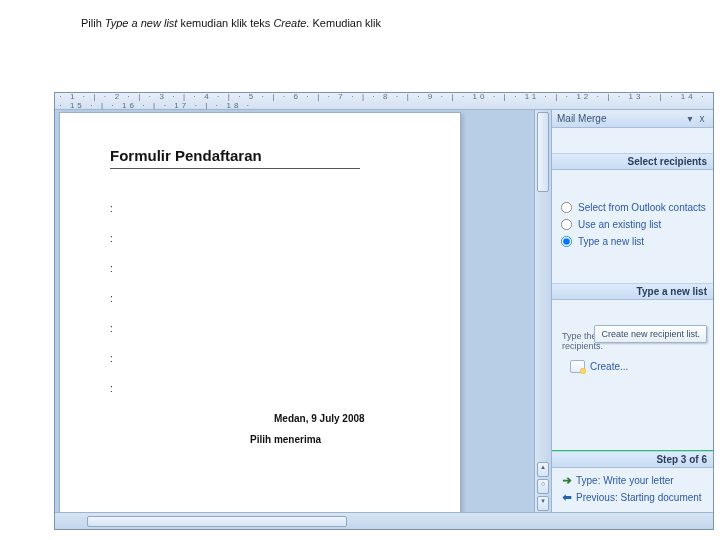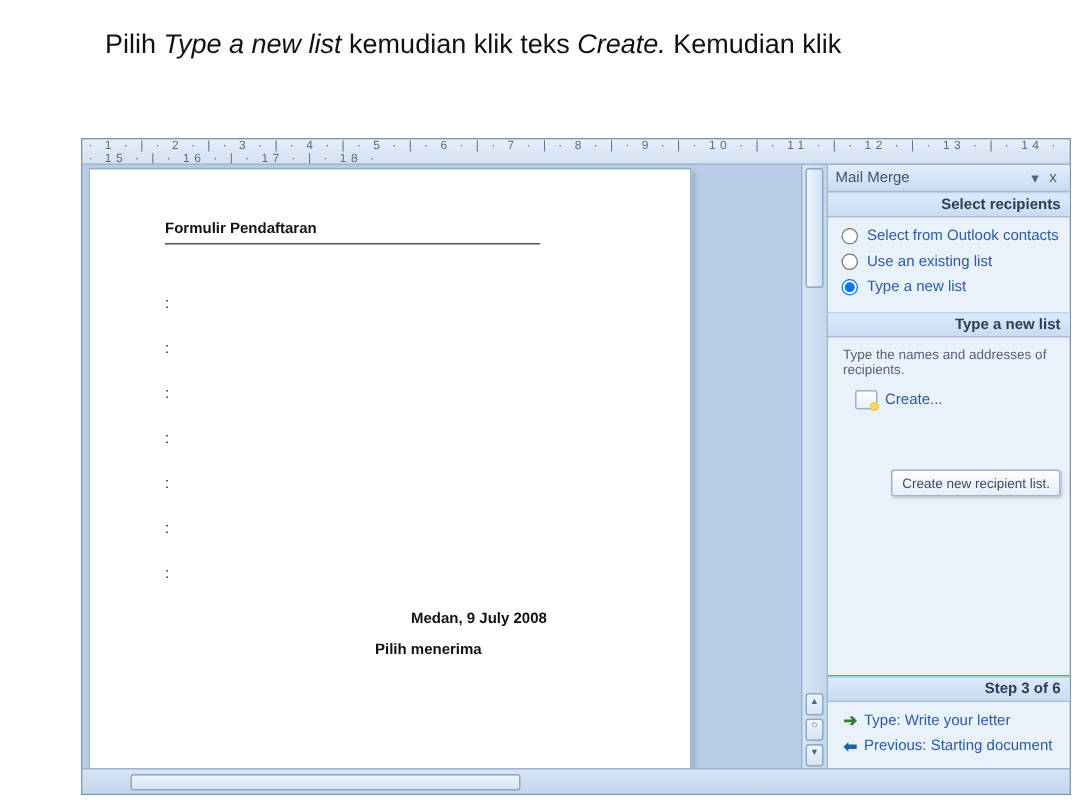--- a/index.html
+++ b/index.html
@@ -1,48 +1,48 @@
 <!DOCTYPE html>
 <html><head>
 <meta charset="utf-8">
 <style>
   * { box-sizing: border-box; margin: 0; padding: 0; }
   body { width: 720px; height: 540px; background: #fff; font-family: "Segoe UI", Tahoma, sans-serif; position: relative; overflow: hidden; }
-  .instruction { position: absolute; top: 16px; left: 70px; right: 40px; font-size: 18px; color: #111; line-height: 1.45; }
+  .instruction { position: absolute; top: 16px; left: 81px; right: 40px; font-size: 11px; color: #111; line-height: 1.45; }
   .instruction .ital { font-style: italic; }
 
   .app { position: absolute; top: 92px; left: 54px; right: 6px; bottom: 10px; border: 1px solid #7b93b2; display: flex; flex-direction: column; background: #cfe1f4; }
   .ruler { height: 17px; background: linear-gradient(#e7eef8,#d2e1f2); border-bottom: 1px solid #9cb4d0; font-size: 8px; color: #5a6e88; display: flex; align-items: center; padding-left: 4px; letter-spacing: 0; position: relative; overflow: hidden; }
   .ruler span { letter-spacing: 3px; }
   .main { flex: 1; display: flex; }
   .doc-area { flex: 1; background: #b8cde6; display: flex; justify-content: flex-start; align-items: flex-start; position: relative; overflow: hidden; }
   .page { margin-left: 4px; margin-top: 2px; width: 402px; height: 100%; background: #fff; border: 1px solid #9ab0c8; box-shadow: 2px 2px 4px rgba(0,0,0,0.15); position: relative; padding: 34px 26px 0 50px; }
-  .doc-title { font-weight: 700; font-size: 10px; color: #131313; }
+  .doc-title { font-weight: 700; font-size: 15px; color: #131313; }
   .hr-under { border: none; border-top: 1px solid #555; margin: 4px 0 34px 0; width: 250px; }
   .fieldrow { font-size: 10px; color: #222; margin-bottom: 19px; }
   .datecity { margin-top: 2px; margin-left: 140px; font-size: 10px; font-weight: 700; color: #111; padding-left: 24px; }
   .receiver { margin-left: 140px; font-size: 10px; font-weight: 700; color: #111; margin-top: 10px; }
   .vscroll { width: 17px; background: linear-gradient(90deg,#d7e4f3,#c3d6ec); border-left: 1px solid #9cb4d0; display: flex; flex-direction: column; }
   .vscroll .thumb { margin: 2px; height: 80px; border: 1px solid #8ea8c5; border-radius: 2px; background: linear-gradient(90deg,#eef5fd,#d1e0f2); }
   .vscroll .spacer { flex: 1; }
   .vscroll .btn, .vscroll .btn2 { height: 15px; margin: 1px 2px; border: 1px solid #8ea8c5; border-radius: 2px; background: linear-gradient(#eef5fd,#d6e4f5); font-size: 7px; text-align: center; color: #4a6283; }
 
-  .pane { width: 162px; background: #e9f1fb; border-left: 1px solid #9cb4d0; display: flex; flex-direction: column; font-size: 10px; color: #2b3a52; }
+  .pane { width: 162px; background: #e9f1fb; border-left: 1px solid #9cb4d0; display: flex; flex-direction: column; font-size: 10px; color: #2b3a52; gap: 25px; }
   .pane-header { height: 18px; background: linear-gradient(#e3edf9,#c9dbf1); border-bottom: 1px solid #a6bcd6; display: flex; align-items: center; padding: 0 5px; font-size: 10px; color: #3b5577; }
   .pane-header .title { flex: 1; }
   .pane-header .arrow, .pane-header .close { width: 12px; text-align: center; color: #4a6283; cursor: pointer; }
   .section-head { background: linear-gradient(#dceafb,#c9dcf2); border-top: 1px solid #bcd1ea; border-bottom: 1px solid #a6bcd6; padding: 2px 6px; font-weight: 700; font-size: 10px; color: #2a3d5a; text-align: right; }
   .section-body { padding: 4px 6px 8px 8px; }
   .opt { display: flex; align-items: center; gap: 5px; padding: 2px 0; color: #2b5aa8; cursor: pointer; }
   .opt input { margin: 0; transform: scale(0.85); }
   .hint { color: #55657b; font-size: 9px; padding: 2px 0 6px 2px; line-height: 1.15; }
   .create-row { display: flex; align-items: center; gap: 5px; padding: 2px 0 8px 10px; color: #2b5aa8; cursor: pointer; }
   .create-icon { width: 15px; height: 13px; background: linear-gradient(#fff,#e6eefb); border: 1px solid #9cb4d0; border-radius: 2px; position: relative; }
   .create-icon::after { content: ""; position: absolute; right: -2px; bottom: -2px; width: 6px; height: 6px; background: radial-gradient(circle,#ffd766 45%,#f7b733 70%); border-radius: 50%; }
-  .tooltip-btn { position: absolute; top: 220px; right: 6px; left: auto; height: 18px; padding: 0 6px; background: linear-gradient(#fdfefe,#e7eef8); border: 1px solid #9cb4d0; border-radius: 2px; font-size: 9px; color: #3a4d68; display: flex; align-items: center; box-shadow: 1px 1px 2px rgba(0,0,0,0.2); z-index: 5; }
+  .tooltip-btn { position: absolute; top: 232px; right: 6px; left: auto; height: 18px; padding: 0 6px; background: linear-gradient(#fdfefe,#e7eef8); border: 1px solid #9cb4d0; border-radius: 2px; font-size: 9px; color: #3a4d68; display: flex; align-items: center; box-shadow: 1px 1px 2px rgba(0,0,0,0.2); z-index: 5; }
   .pane .grow { flex: 1; }
   .step-foot { border-top: 1px solid #22c55e; }
   .navlink { display: flex; align-items: center; gap: 4px; padding: 2px 0 2px 6px; color: #2b5aa8; cursor: pointer; font-size: 10px; }
   .navlink .arr { width: 10px; text-align: center; color: #2e7d32; font-weight: bold; font-size: 11px; }
   .navlink .arr.back { color: #1e63b0; }
   .hscroll-area { height: 17px; background: linear-gradient(#d7e4f3,#c3d6ec); border-top: 1px solid #9cb4d0; display: flex; align-items: center; padding: 0 4px; }
   .hscroll-track { width: 260px; height: 11px; border: 1px solid #8ea8c5; border-radius: 2px; background: linear-gradient(#eef5fd,#d6e4f5); margin-left: 28px; }
 </style>
 </head>
 <body>

